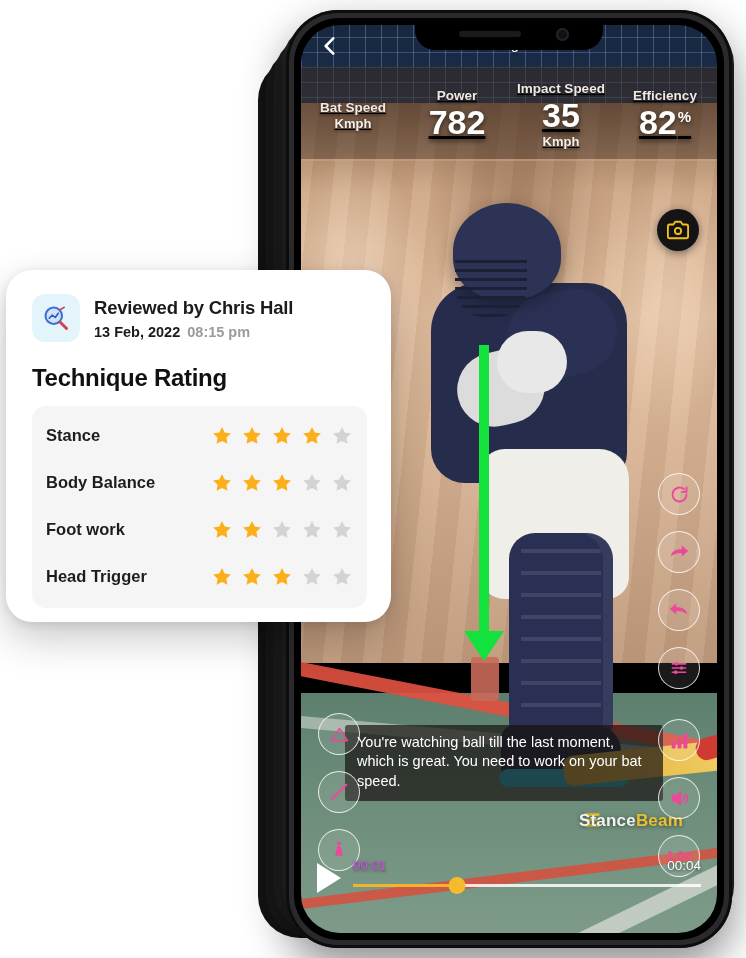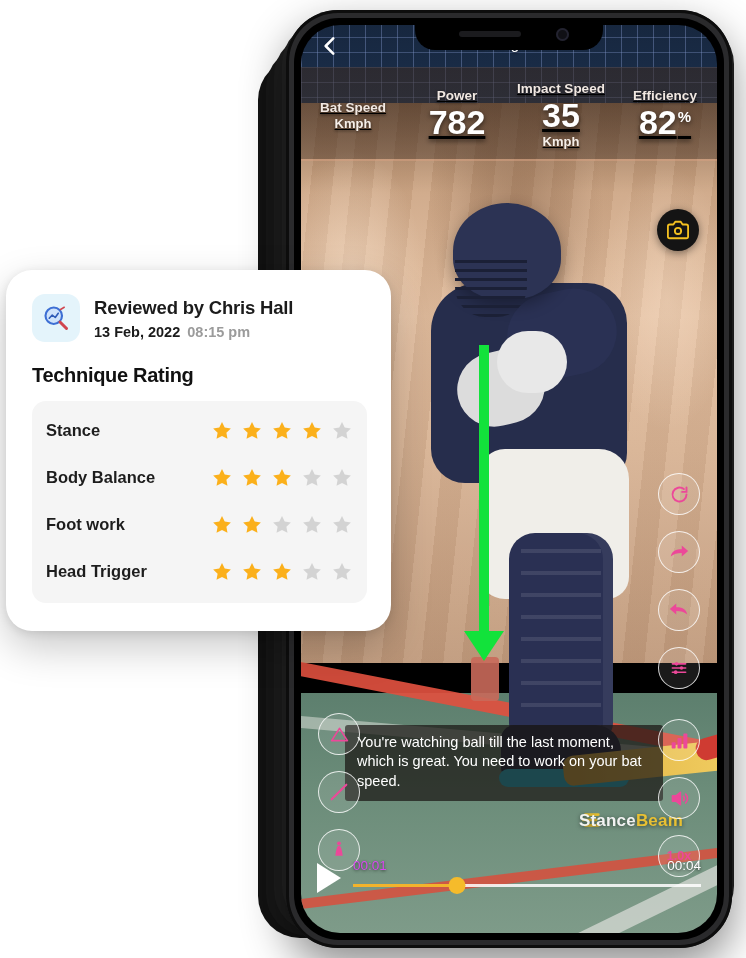--- a/index.html
+++ b/index.html
@@ -227,32 +227,32 @@
   .track{ position:absolute; left:0; right:0; top:26px; height:3px; background:rgba(255,255,255,.85); cursor:pointer;}
   .track-fill{ position:absolute; left:0; top:0; height:3px; background:#f3b32c; }
   .thumb{ position:absolute; top:-7px; width:17px; height:17px; border-radius:50%;
     background:#f5bb2b; transform:translateX(-50%); cursor:pointer;}
 
   
   .review-card{
     position:absolute; left:6px; top:270px; width:385px;
     background:#fff; border-radius:26px; z-index:60;
     box-shadow:0 16px 40px rgba(0,0,0,.22), 0 2px 10px rgba(0,0,0,.10);
-    padding:24px 24px 28px 26px;
+    padding:24px 24px 14px 26px;
   }
   .rev-head{ display:flex; align-items:center; gap:14px; }
   .rev-icon{
     width:48px; height:48px; border-radius:13px; background:#e4f4fb;
     display:flex; align-items:center; justify-content:center; flex:none;
   }
   .rev-name{ font-size:18.5px; font-weight:700; color:#1b1b1b; letter-spacing:-.2px;}
   .rev-sub{ margin-top:5px; font-size:14.5px; }
   .rev-date{ color:#1b1b1b; font-weight:700; }
   .rev-time{ color:#9b9b9b; font-weight:600; margin-left:7px;}
-  .tech-title{ margin-top:22px; font-size:20px; font-weight:700; color:#111; letter-spacing:-.3px;}
+  .tech-title{ margin-top:22px; font-size:24px; font-weight:700; color:#111; letter-spacing:-.3px;}
   .rating-box{ margin-top:14px; background:#f5f5f5; border-radius:14px; padding:6px 14px 8px 14px;}
   .rating-row{ display:flex; align-items:center; height:47px; }
   .rating-label{ flex:1; font-size:16.5px; font-weight:600; color:#1d1d1d; }
   .stars{ display:flex; gap:8px; }
   .star{ width:22px; height:22px; display:block; }
 </style>
 </head>
 <body>
 
 <div id="stage">

